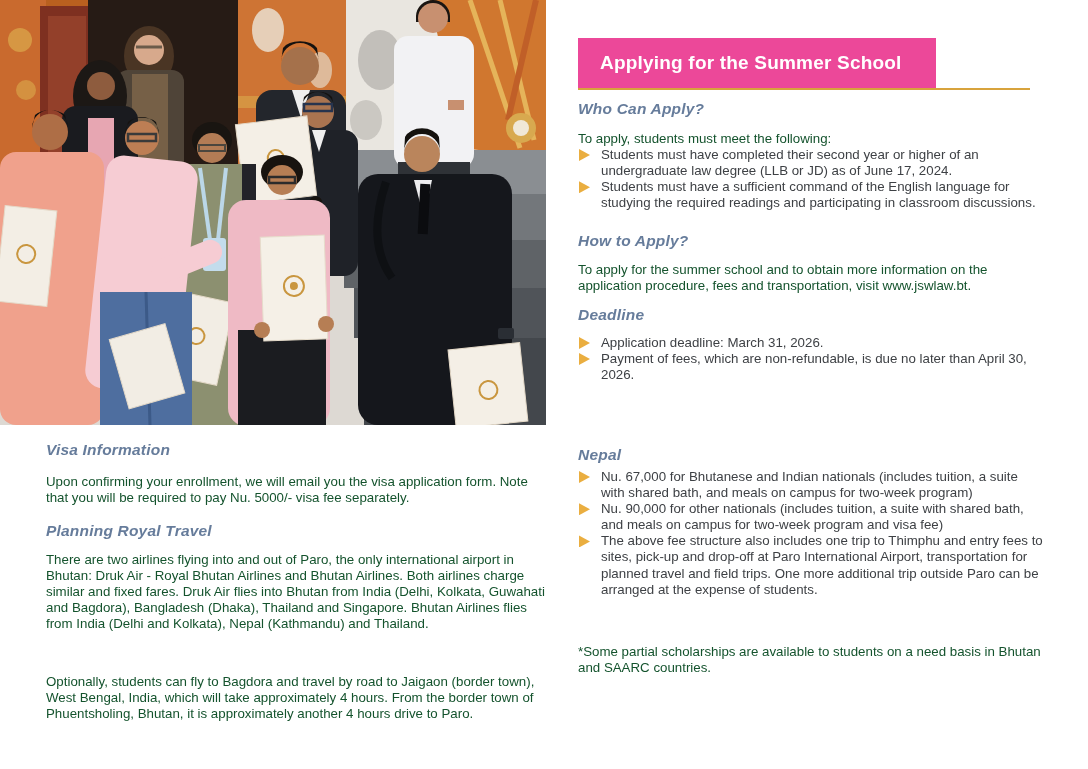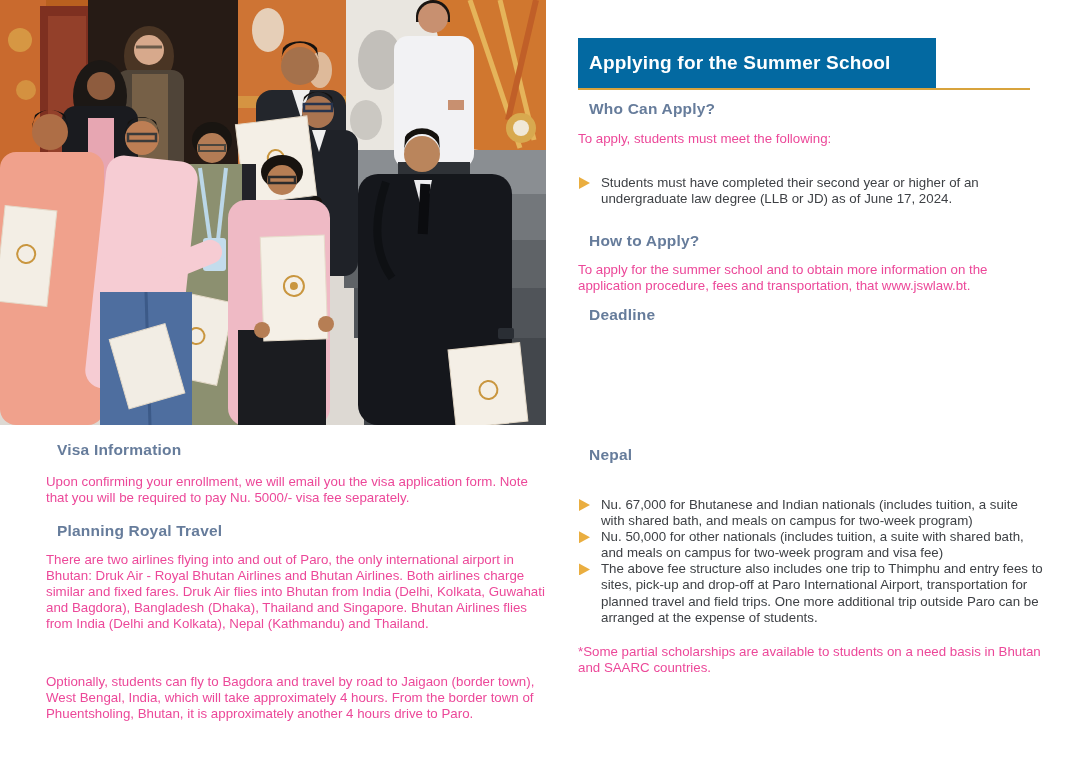--- a/index.html
+++ b/index.html
@@ -11,42 +11,43 @@
     overflow:hidden;
   }
   
   .photo{
     position:absolute;left:0;top:0;width:546px;height:425px;
     display:block;
   }
   
   .left-col{position:absolute;left:46px;top:438px;width:502px;}
   .h-slate{
-    position:absolute;left:11px;
+    position:absolute;left:0;
     font-size:15.5px;font-weight:bold;color:#667C9B;
     letter-spacing:.2px;
+    font-style:italic;
   }
   .body-text{
     position:absolute;left:0;
-    font-size:13.3px;line-height:16.1px;color:#ec4899;
+    font-size:13.3px;line-height:16.1px;color:#14532d;
   }
   
   .right-col{position:absolute;left:578px;top:38px;width:466px;}
   .banner{
     position:absolute;left:0;top:0;width:358px;height:50px;
-    background:#0369a1;color:#ffffff;
+    background:#ec4899;color:#ffffff;
     display:flex;align-items:center;
     font-size:19px;font-weight:bold;letter-spacing:.2px;
-    padding-left:11px;box-sizing:border-box;
+    padding-left:22px;box-sizing:border-box;
   }
   .divider{
     position:absolute;left:0;top:50px;width:452px;height:2px;
     background:#D8A33C;
   }
-  .bullets{position:absolute;left:0;margin-top:28px;}
+  .bullets{position:absolute;left:0;}
   .bullet-row{display:flex;align-items:flex-start;}
   .bullet-marker{
     flex:none;width:11px;height:12px;margin:2px 11px 0 1px;
     background:#EAAE40;
     clip-path:polygon(0 0,100% 50%,0 100%);
   }
   .bullet-text{
     flex:1;font-size:13.3px;line-height:16.1px;color:#3E4145;
   }
 </style>
@@ -200,38 +201,50 @@
     <div class="divider"></div>
 
     <div class="h-slate" style="top:62px">Who Can Apply?</div>
     <div class="body-text" style="top:93px;width:466px">To apply, students must meet the following:</div>
 
     <div class="bullets" style="top:109px;width:466px">
       <div class="bullet-row">
         <span class="bullet-marker"></span>
         <span class="bullet-text">Students must have completed their second year or higher of an undergraduate law degree (LLB or JD) as of June 17, 2024.</span>
       </div>
+      <div class="bullet-row">
+        <span class="bullet-marker"></span>
+        <span class="bullet-text">Students must have a sufficient command of the English language for studying the required readings and participating in classroom discussions.</span>
+      </div>
     </div>
 
     <div class="h-slate" style="top:194px">How to Apply?</div>
-    <div class="body-text" style="top:224px;width:466px">To apply for the summer school and to obtain more information on the application procedure, fees and transportation, that www.jswlaw.bt.</div>
+    <div class="body-text" style="top:224px;width:466px">To apply for the summer school and to obtain more information on the application procedure, fees and transportation, visit www.jswlaw.bt.</div>
 
     <div class="h-slate" style="top:268px">Deadline</div>
     <div class="bullets" style="top:297px;width:466px">
+      <div class="bullet-row">
+        <span class="bullet-marker"></span>
+        <span class="bullet-text">Application deadline: March 31, 2026.</span>
+      </div>
+      <div class="bullet-row">
+        <span class="bullet-marker"></span>
+        <span class="bullet-text">Payment of fees, which are non-refundable, is due no later than April 30, 2026.</span>
+      </div>
     </div>
 
     <div class="h-slate" style="top:408px">Nepal</div>
     <div class="bullets" style="top:431px;width:466px">
       <div class="bullet-row">
         <span class="bullet-marker"></span>
         <span class="bullet-text">Nu. 67,000 for Bhutanese and Indian nationals (includes tuition, a suite with shared bath, and meals on campus for two-week program)</span>
       </div>
       <div class="bullet-row">
         <span class="bullet-marker"></span>
-        <span class="bullet-text">Nu. 50,000 for other nationals (includes tuition, a suite with shared bath, and meals on campus for two-week program and visa fee)</span>
+        <span class="bullet-text">Nu. 90,000 for other nationals (includes tuition, a suite with shared bath, and meals on campus for two-week program and visa fee)</span>
       </div>
       <div class="bullet-row">
         <span class="bullet-marker"></span>
         <span class="bullet-text">The above fee structure also includes one trip to Thimphu and entry fees to sites, pick-up and drop-off at Paro International Airport, transportation for planned travel and field trips. One more additional trip outside Paro can be arranged at the expense of students.</span>
       </div>
     </div>
 
     <div class="body-text" style="top:606px;width:466px">*Some partial scholarships are available to students on a need basis in Bhutan and SAARC countries.</div>
   </div>
 

